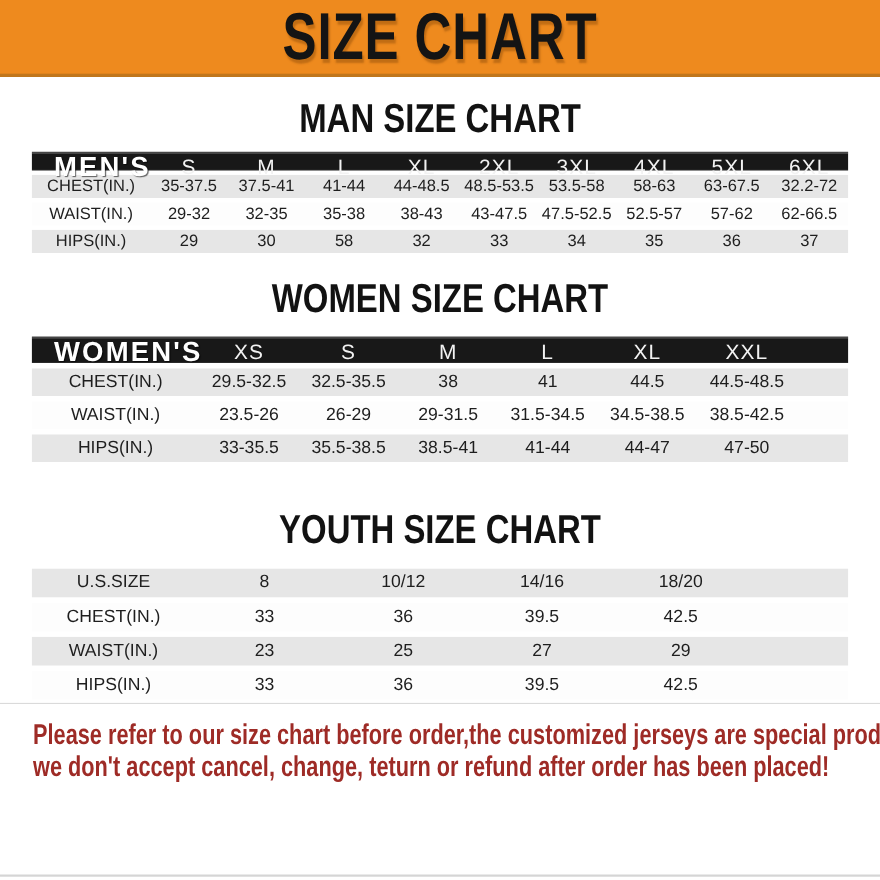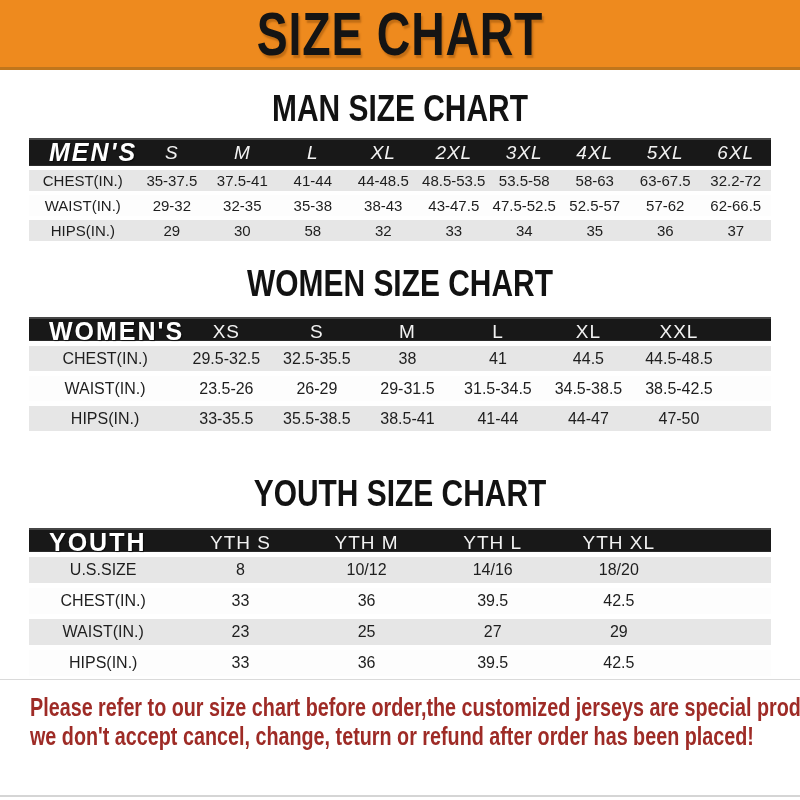--- a/index.html
+++ b/index.html
@@ -41,21 +41,21 @@
   .trow { display:grid; align-items:center; }
 
   .men   .trow { grid-template-columns:14.5% repeat(9, 1fr); }
   .women .trow { grid-template-columns:20.5% 12.2% 12.2% 12.2% 12.2% 12.2% 12.2% 1fr; }
   .youth .trow { grid-template-columns:20% 17% 17% 17% 17% 1fr; }
 
   .trow.head {
     background:#181818; color:#f2f2f2;
     box-shadow:inset 0 2px 0 rgba(255,255,255,0.20), inset 0 -1px 0 rgba(255,255,255,0.08);
   }
-  .men .trow.head { height:28px;font-style:italic; }
+  .men .trow.head { height:17px; }
   .women .trow.head, .youth .trow.head { height:24px; }
 
   .hcell {
     display:flex; align-items:center; justify-content:center;
     font-size:19px; letter-spacing:1px; white-space:nowrap;
   }
   .hcell.label {
     justify-content:flex-start; padding-left:20px;
     font-size:25px; font-weight:bold; letter-spacing:2px; color:#ffffff;
     text-shadow:1px 1px 1px rgba(0,0,0,0.6);
@@ -191,27 +191,20 @@
         <div class="cell">41-44</div>
         <div class="cell">44-47</div>
         <div class="cell">47-50</div>
       </div>
     </div>
 </section>
 
 <section class="chart-section s3">
   <h2 class="section-heading">YOUTH SIZE CHART</h2>
   <div class="size-table youth">
-      <div class="trow head">
-        <div class="hcell label">YOUTH</div>
-        <div class="hcell">YTH S</div>
-        <div class="hcell">YTH M</div>
-        <div class="hcell">YTH L</div>
-        <div class="hcell">YTH XL</div>
-      </div>
       <div class="trow body odd">
         <div class="cell label">U.S.SIZE</div>
         <div class="cell">8</div>
         <div class="cell">10/12</div>
         <div class="cell">14/16</div>
         <div class="cell">18/20</div>
       </div>
       <div class="trow body even">
         <div class="cell label">CHEST(IN.)</div>
         <div class="cell">33</div>

